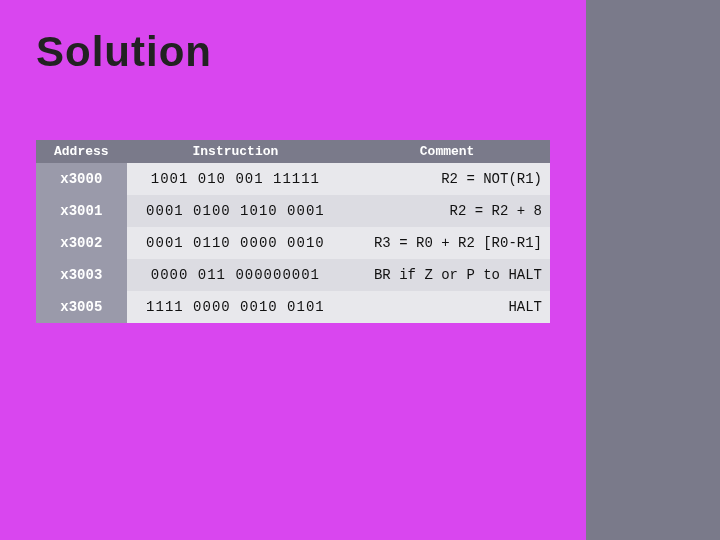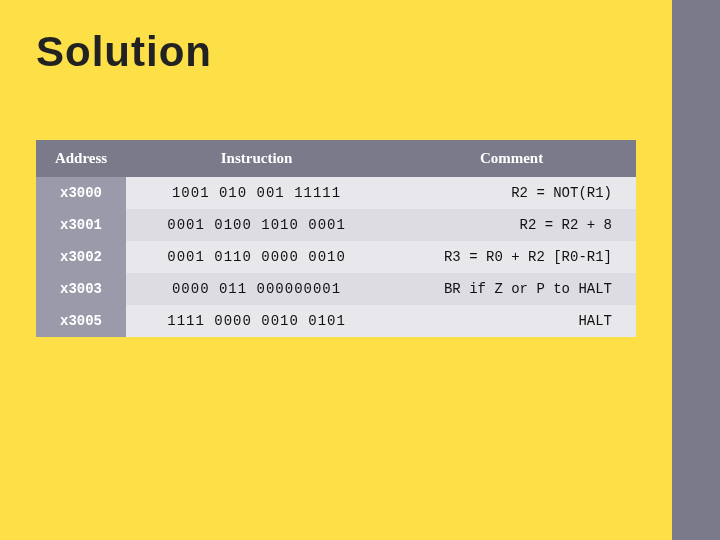--- a/index.html
+++ b/index.html
@@ -11,23 +11,23 @@
     body {
       width: 720px;
       height: 540px;
       background: #7a7a8a;
       font-family: 'Courier New', Courier, monospace;
       overflow: hidden;
       position: relative;
     }
 
     .slide {
-      width: 672px;
+      width: 586px;
       height: 540px;
-      background: #fde047;
+      background: #d946ef;
       position: relative;
     }
 
     .title {
       position: absolute;
       top: 28px;
       left: 36px;
       font-family: Arial, sans-serif;
       font-size: 42px;
       font-weight: bold;
@@ -46,41 +46,41 @@
       width: 100%;
       border-collapse: collapse;
     }
 
     thead tr {
       background: #7a7a8a;
     }
 
     thead th {
       color: #fff;
-      font-family: Liberation Serif, serif;
-      font-size: 15px;
+      font-family: Liberation Mono, monospace;
+      font-size: 13px;
       font-weight: bold;
-      padding: 10px 18px;
+      padding: 4px 18px;
       text-align: center;
       border: none;
     }
 
     tbody tr {
       background: #e8e8ec;
     }
 
     tbody tr:nth-child(even) {
       background: #dcdce2;
     }
 
     tbody td {
       font-family: 'Courier New', Courier, monospace;
       font-size: 14px;
       color: #111;
-      padding: 8px 24px;
+      padding: 8px 8px;
       border: none;
       text-align: center;
     }
 
     tbody td:first-child {
       background: #9a9aaa;
       color: #fff;
       font-weight: bold;
       width: 90px;
       text-align: center;

